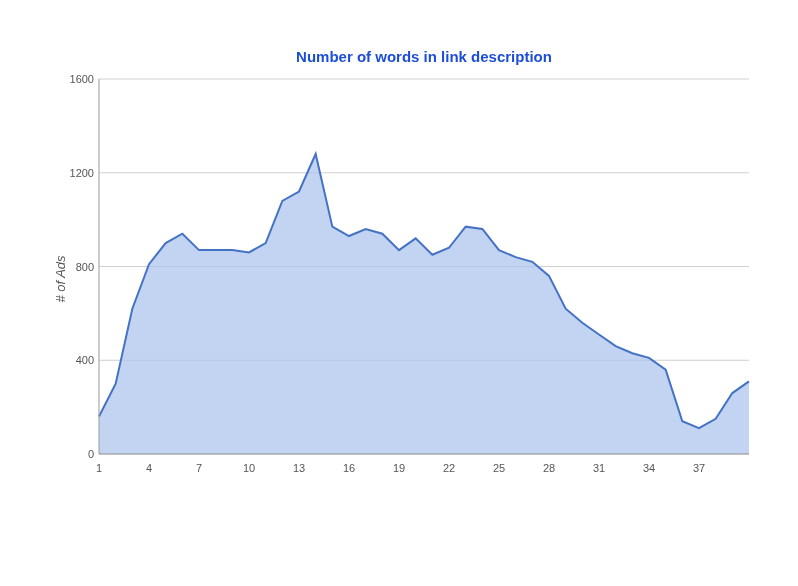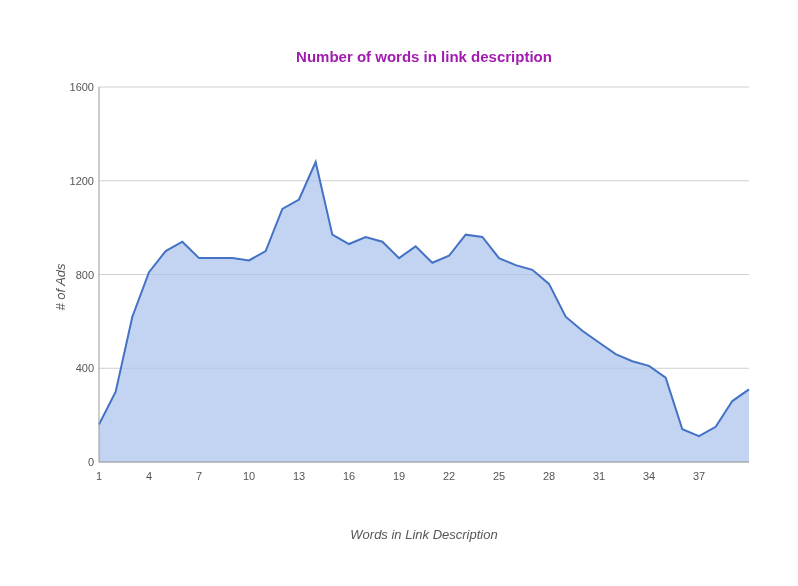--- a/index.html
+++ b/index.html
@@ -15,22 +15,22 @@
     .chart-container {
       width: 760px;
       height: 550px;
       position: relative;
       padding: 30px 20px 70px 70px;
     }
     .chart-title {
       text-align: center;
       font-size: 15px;
       font-weight: bold;
-      color: #a21caf;
-      margin-bottom: 12px;
+      color: #1d4ed8;
+      margin-bottom: 4px;
     }
     .chart-area {
       position: relative;
       width: 100%;
       height: 420px;
     }
     .y-axis-label {
       position: absolute;
       left: -52px;
       top: 50%;
@@ -83,14 +83,13 @@
         <text x="460" y="403" text-anchor="middle" font-size="11" fill="#555">28</text>
         <text x="510" y="403" text-anchor="middle" font-size="11" fill="#555">31</text>
         <text x="560" y="403" text-anchor="middle" font-size="11" fill="#555">34</text>
         <text x="610" y="403" text-anchor="middle" font-size="11" fill="#555">37</text>
         <polygon points="10,385 10,347.5 26.666666666666668,314.6875 43.333333333333336,239.6875 60,195.15625 76.66666666666667,174.0625 93.33333333333333,164.6875 110,181.09375000000003 126.66666666666667,181.09375000000003 143.33333333333334,181.09375000000003 160,183.4375 176.66666666666666,174.0625 193.33333333333334,131.87499999999997 210,122.5 226.66666666666666,85 243.33333333333334,157.65625000000003 260,167.03124999999997 276.6666666666667,160 293.3333333333333,164.6875 310,181.09375000000003 326.6666666666667,169.37500000000003 343.3333333333333,185.78125 360,178.74999999999997 376.6666666666667,157.65625000000003 393.3333333333333,160 410,181.09375000000003 426.6666666666667,188.125 443.3333333333333,192.81250000000003 460,206.875 476.6666666666667,239.6875 493.33333333333337,253.75 510,265.46875 526.6666666666666,277.1875 543.3333333333334,284.21875 560,288.90625 576.6666666666666,300.625 593.3333333333334,352.1875 610,359.21875 626.6666666666666,349.84375 643.3333333333334,324.0625 660,312.34375 660,385" fill="rgba(173, 198, 237, 0.75)"></polygon>
         <polyline points="10,347.5 26.666666666666668,314.6875 43.333333333333336,239.6875 60,195.15625 76.66666666666667,174.0625 93.33333333333333,164.6875 110,181.09375000000003 126.66666666666667,181.09375000000003 143.33333333333334,181.09375000000003 160,183.4375 176.66666666666666,174.0625 193.33333333333334,131.87499999999997 210,122.5 226.66666666666666,85 243.33333333333334,157.65625000000003 260,167.03124999999997 276.6666666666667,160 293.3333333333333,164.6875 310,181.09375000000003 326.6666666666667,169.37500000000003 343.3333333333333,185.78125 360,178.74999999999997 376.6666666666667,157.65625000000003 393.3333333333333,160 410,181.09375000000003 426.6666666666667,188.125 443.3333333333333,192.81250000000003 460,206.875 476.6666666666667,239.6875 493.33333333333337,253.75 510,265.46875 526.6666666666666,277.1875 543.3333333333334,284.21875 560,288.90625 576.6666666666666,300.625 593.3333333333334,352.1875 610,359.21875 626.6666666666666,349.84375 643.3333333333334,324.0625 660,312.34375" fill="none" stroke="#4472C4" stroke-width="2"></polyline>
         <line x1="10" x2="660" y1="385" y2="385" stroke="#999" stroke-width="1"></line>
         <line x1="10" x2="10" y1="10" y2="385" stroke="#999" stroke-width="1"></line>
       </svg>
   </div>
-  <div class="x-axis-label">Words in Link Description</div>
 </div>
 
 </body></html>

